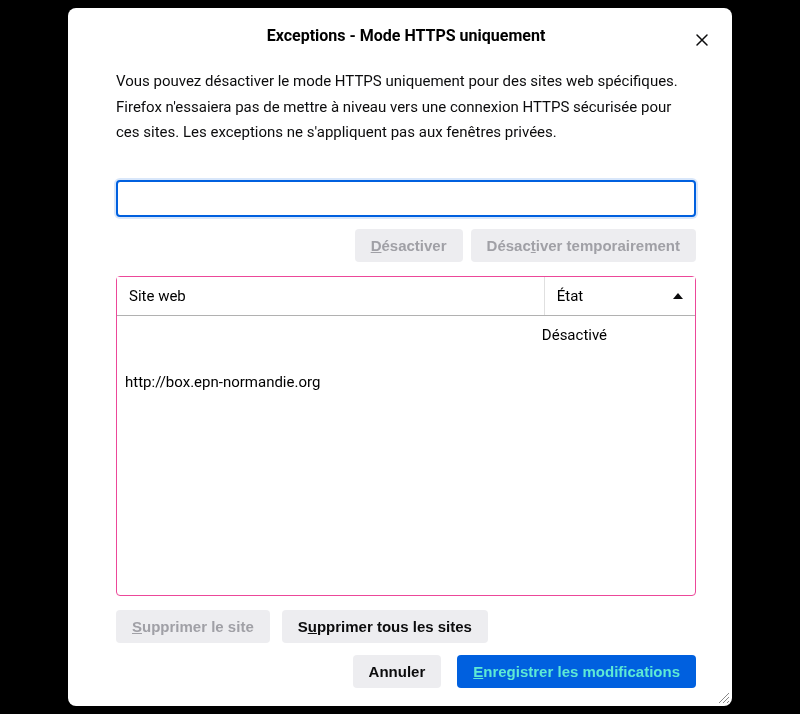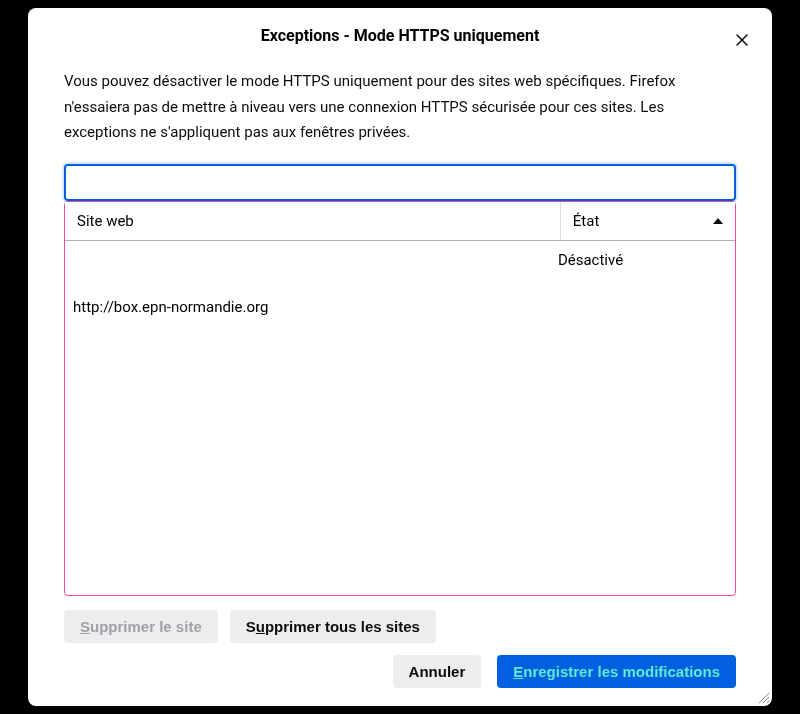--- a/index.html
+++ b/index.html
@@ -7,27 +7,28 @@
   font-family: -apple-system, BlinkMacSystemFont, "Segoe UI", Roboto, sans-serif;
   background: #000;
   display: flex;
   justify-content: center;
   align-items: flex-start;
   width: 800px;
   height: 714px;
 }
 .dialog {
   background: #fff;
-  width: 744px;
+  width: 664px;
   height: 698px;
   margin-top: 8px;
   border-radius: 8px;
   position: relative;
   display: flex;
   flex-direction: column;
+  padding-left: 12px;
 }
 .header {
   display: flex;
   align-items: center;
   justify-content: center;
   padding: 18px 16px 12px;
   position: relative;
 }
 .title {
   font-weight: 700;
@@ -48,21 +49,21 @@
 .content {
   padding: 12px 36px 0;
   flex: 1;
   display: flex;
   flex-direction: column;
 }
 .description {
   font-size: 15px;
   line-height: 1.7;
   color: #0c0c0d;
-  margin-bottom: 18px;
+  margin-bottom: 34px;
 }
 .field-label {
   font-size: 15px;
   margin-bottom: 8px;
 }
 .url-input {
   width: 100%;
   border: 2px solid #0060df;
   border-radius: 4px;
   padding: 8px 10px;
@@ -162,20 +163,28 @@
           <path d="M3 3 L13 13 M13 3 L3 13" stroke="#0c0c0d" stroke-width="1.5" fill="none" stroke-linecap="round"></path>
         </svg>
     </div>
   </div>
 
   <div class="content">
     <div class="description">Vous pouvez désactiver le mode HTTPS uniquement pour des sites web spécifiques. Firefox n'essaiera pas de mettre à niveau vers une connexion HTTPS sécurisée pour ces sites. Les exceptions ne s'appliquent pas aux fenêtres privées.</div>
 
     <input class="url-input" type="text" value="" style="">
 
+    <div class="action-row">
+      <button class="btn disabled">
+        <span class="underline-first">D</span><span>ésactiver</span>
+      </button>
+      <button class="btn disabled">
+        <span>Désac</span><span class="underline-first">t</span><span>iver temporairement</span>
+      </button>
+    </div>
 
     <div class="table-container">
       <div class="table-header">
         <div class="th site">
           <span>Site web</span>
         </div>
         <div class="th state">
           <span>État</span>
           <span class="sort-arrow"></span>
         </div>

